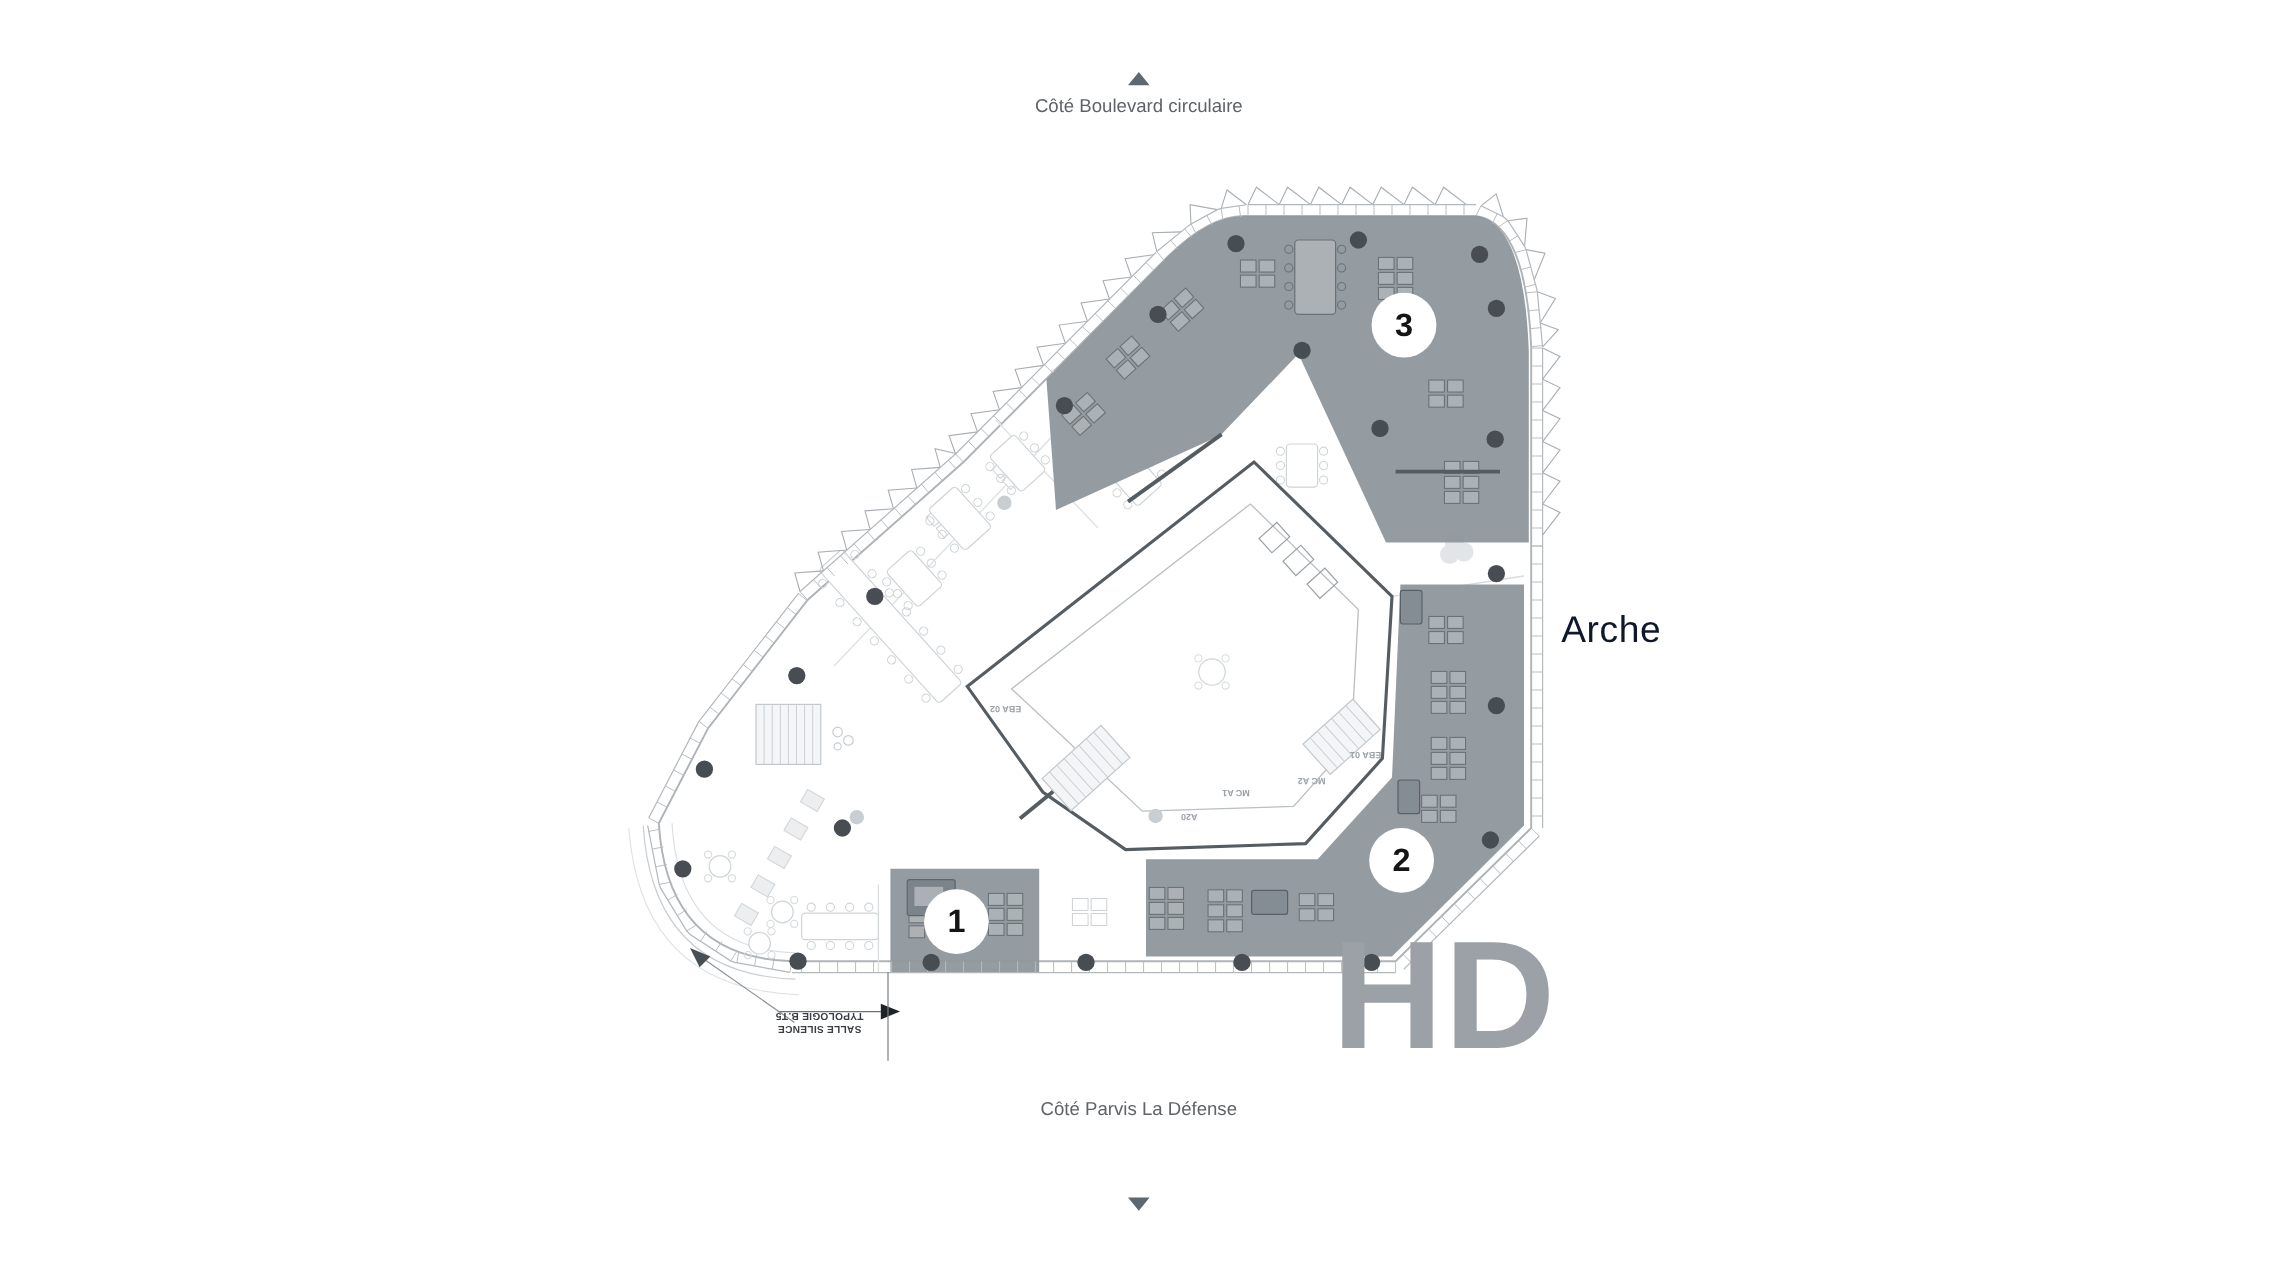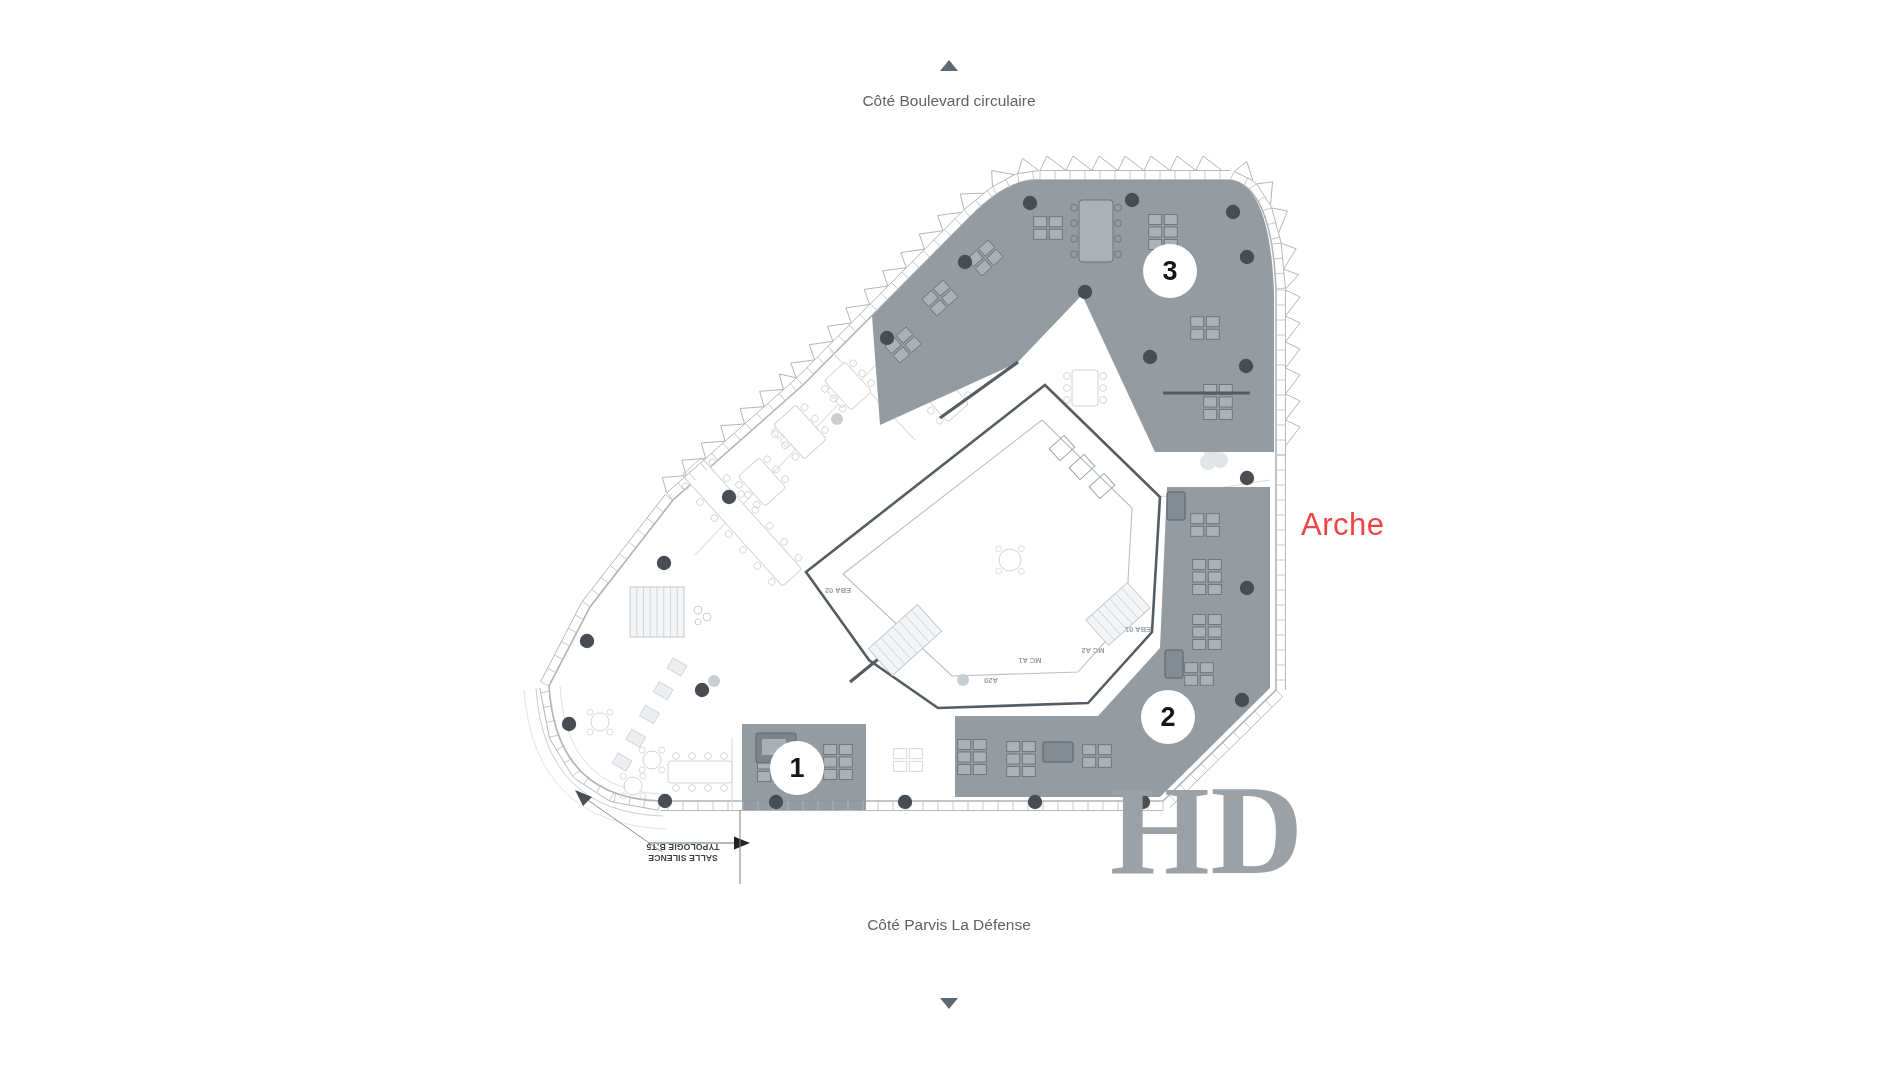--- a/index.html
+++ b/index.html
@@ -8,24 +8,24 @@
   #plan-svg{position:absolute;left:0;top:0;}
 
   .dir-label{position:absolute;transform:translateX(-50%);color:var(--label-text,#5f6368);
              font-size:15.5px;white-space:nowrap;}
   .tri{position:absolute;width:0;height:0;transform:translateX(-50%);}
   .tri-up{border-left:9px solid transparent;border-right:9px solid transparent;
           border-bottom:11px solid #5d6870;}
   .tri-down{border-left:9px solid transparent;border-right:9px solid transparent;
             border-top:11px solid #5d6870;}
 
-  .arche{position:absolute;left:1301px;top:507px;font-size:31px;color:#ef4444;letter-spacing:.5px;}
+  .arche{position:absolute;left:1301px;top:507px;font-size:31px;color:#0f172a;letter-spacing:.5px;}
 
   .hd{position:absolute;left:1110px;top:766px;font-size:128px;line-height:1;font-weight:bold;
-      color:var(--watermark-text,#9ba1a7);font-family:Liberation Serif, serif;letter-spacing:1px;}
+      color:var(--watermark-text,#9ba1a7);font-family:Liberation Sans, sans-serif;letter-spacing:1px;}
 
   .marker{position:absolute;width:54px;height:54px;border-radius:50%;
           background:var(--marker-bg,#fff);display:flex;align-items:center;justify-content:center;
           font-size:27px;font-weight:bold;color:var(--marker-text,#151515);cursor:pointer;user-select:none;}
 
   .annotation{position:absolute;left:624px;top:840px;width:118px;transform:rotate(180deg);
               font-size:8.5px;font-weight:bold;color:#3a3f44;text-align:center;line-height:1.35;
               letter-spacing:.2px;}
 
   .rl{font-size:7.5px;font-weight:bold;fill:#9ba1a6;text-anchor:middle;
@@ -614,21 +614,21 @@
     <g>
       <text class="rl" x="838" y="588" transform="rotate(180 838 588)">EBA 02</text>
       <text class="rl" x="1138" y="627" transform="rotate(180 1138 627)">EBA 01</text>
       <text class="rl" x="1030" y="658" transform="rotate(180 1030 658)">MC A1</text>
       <text class="rl" x="1093" y="648" transform="rotate(180 1093 648)">MC A2</text>
       <text class="rl" x="991" y="678" transform="rotate(180 991 678)">A20</text>
     </g>
   </svg>
 
   <div class="tri tri-up" style="left:949px;top:60px;"></div>
-  <div class="dir-label" style="left:949px;top:80px;margin-top:12px;">Côté Boulevard circulaire</div>
+  <div class="dir-label" style="left:949px;top:80px;">Côté Boulevard circulaire</div>
 
   <div class="dir-label" style="left:949px;top:916px;">Côté Parvis La Défense</div>
   <div class="tri tri-down" style="left:949px;top:998px;"></div>
 
   <div class="arche">Arche</div>
 
   <div class="hd">HD</div>
 
   <div class="marker" style="left:770px;top:741px;">
     <span>1</span>

